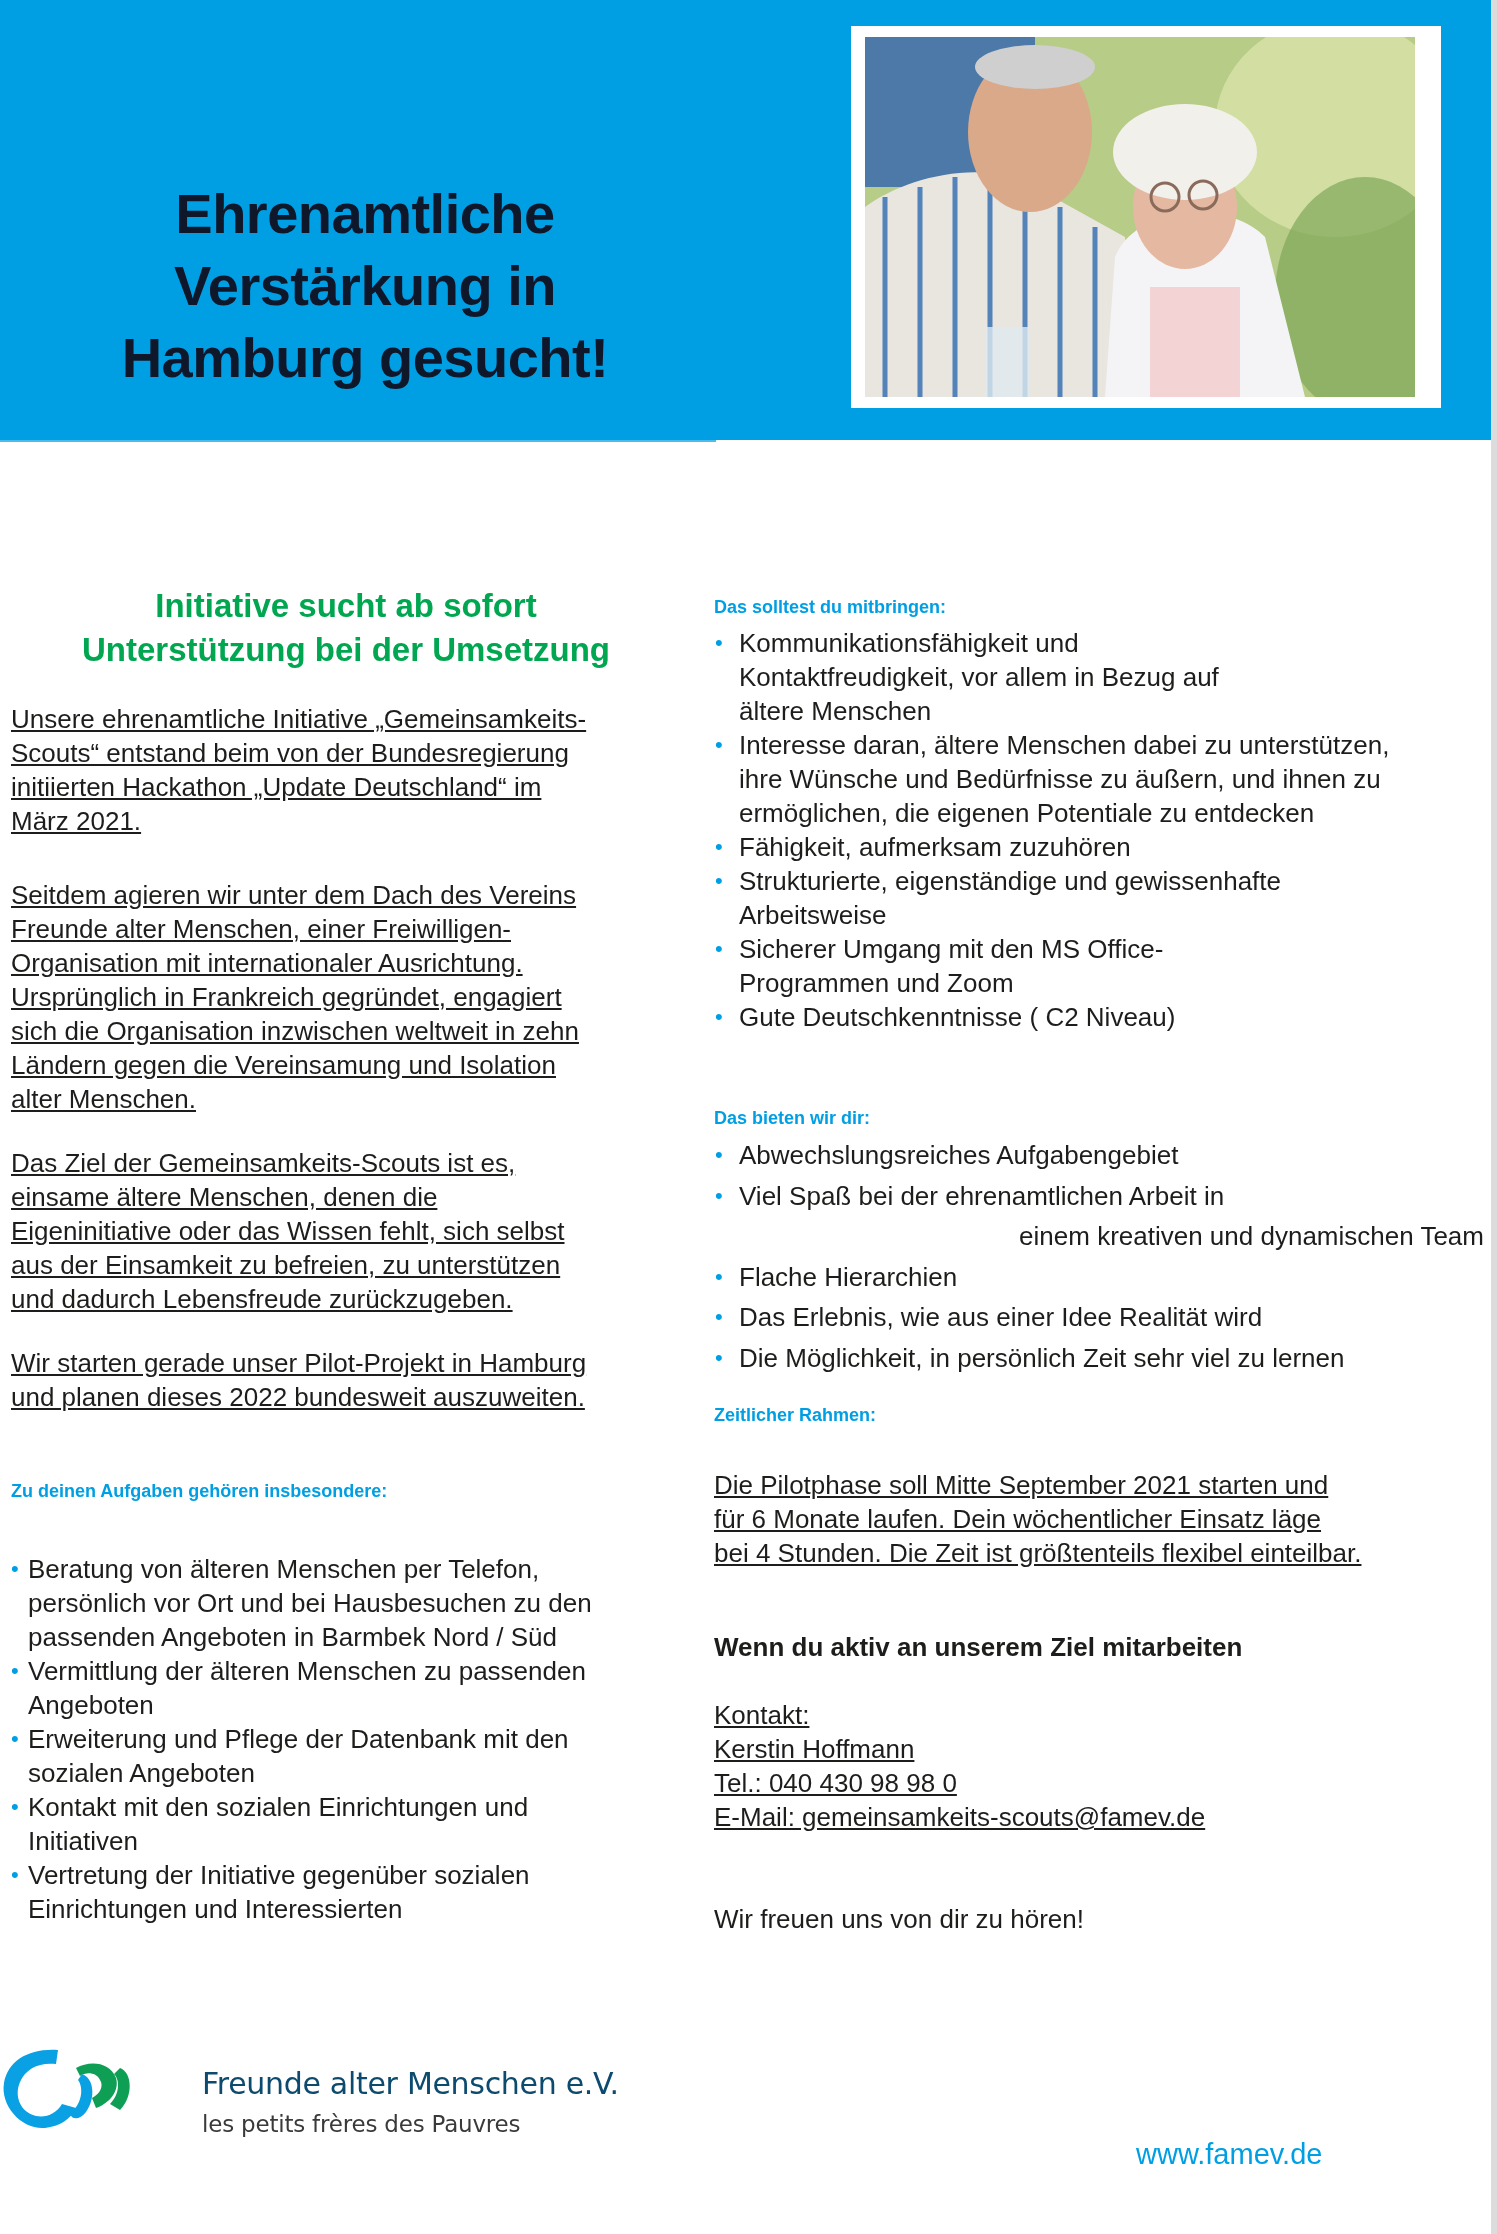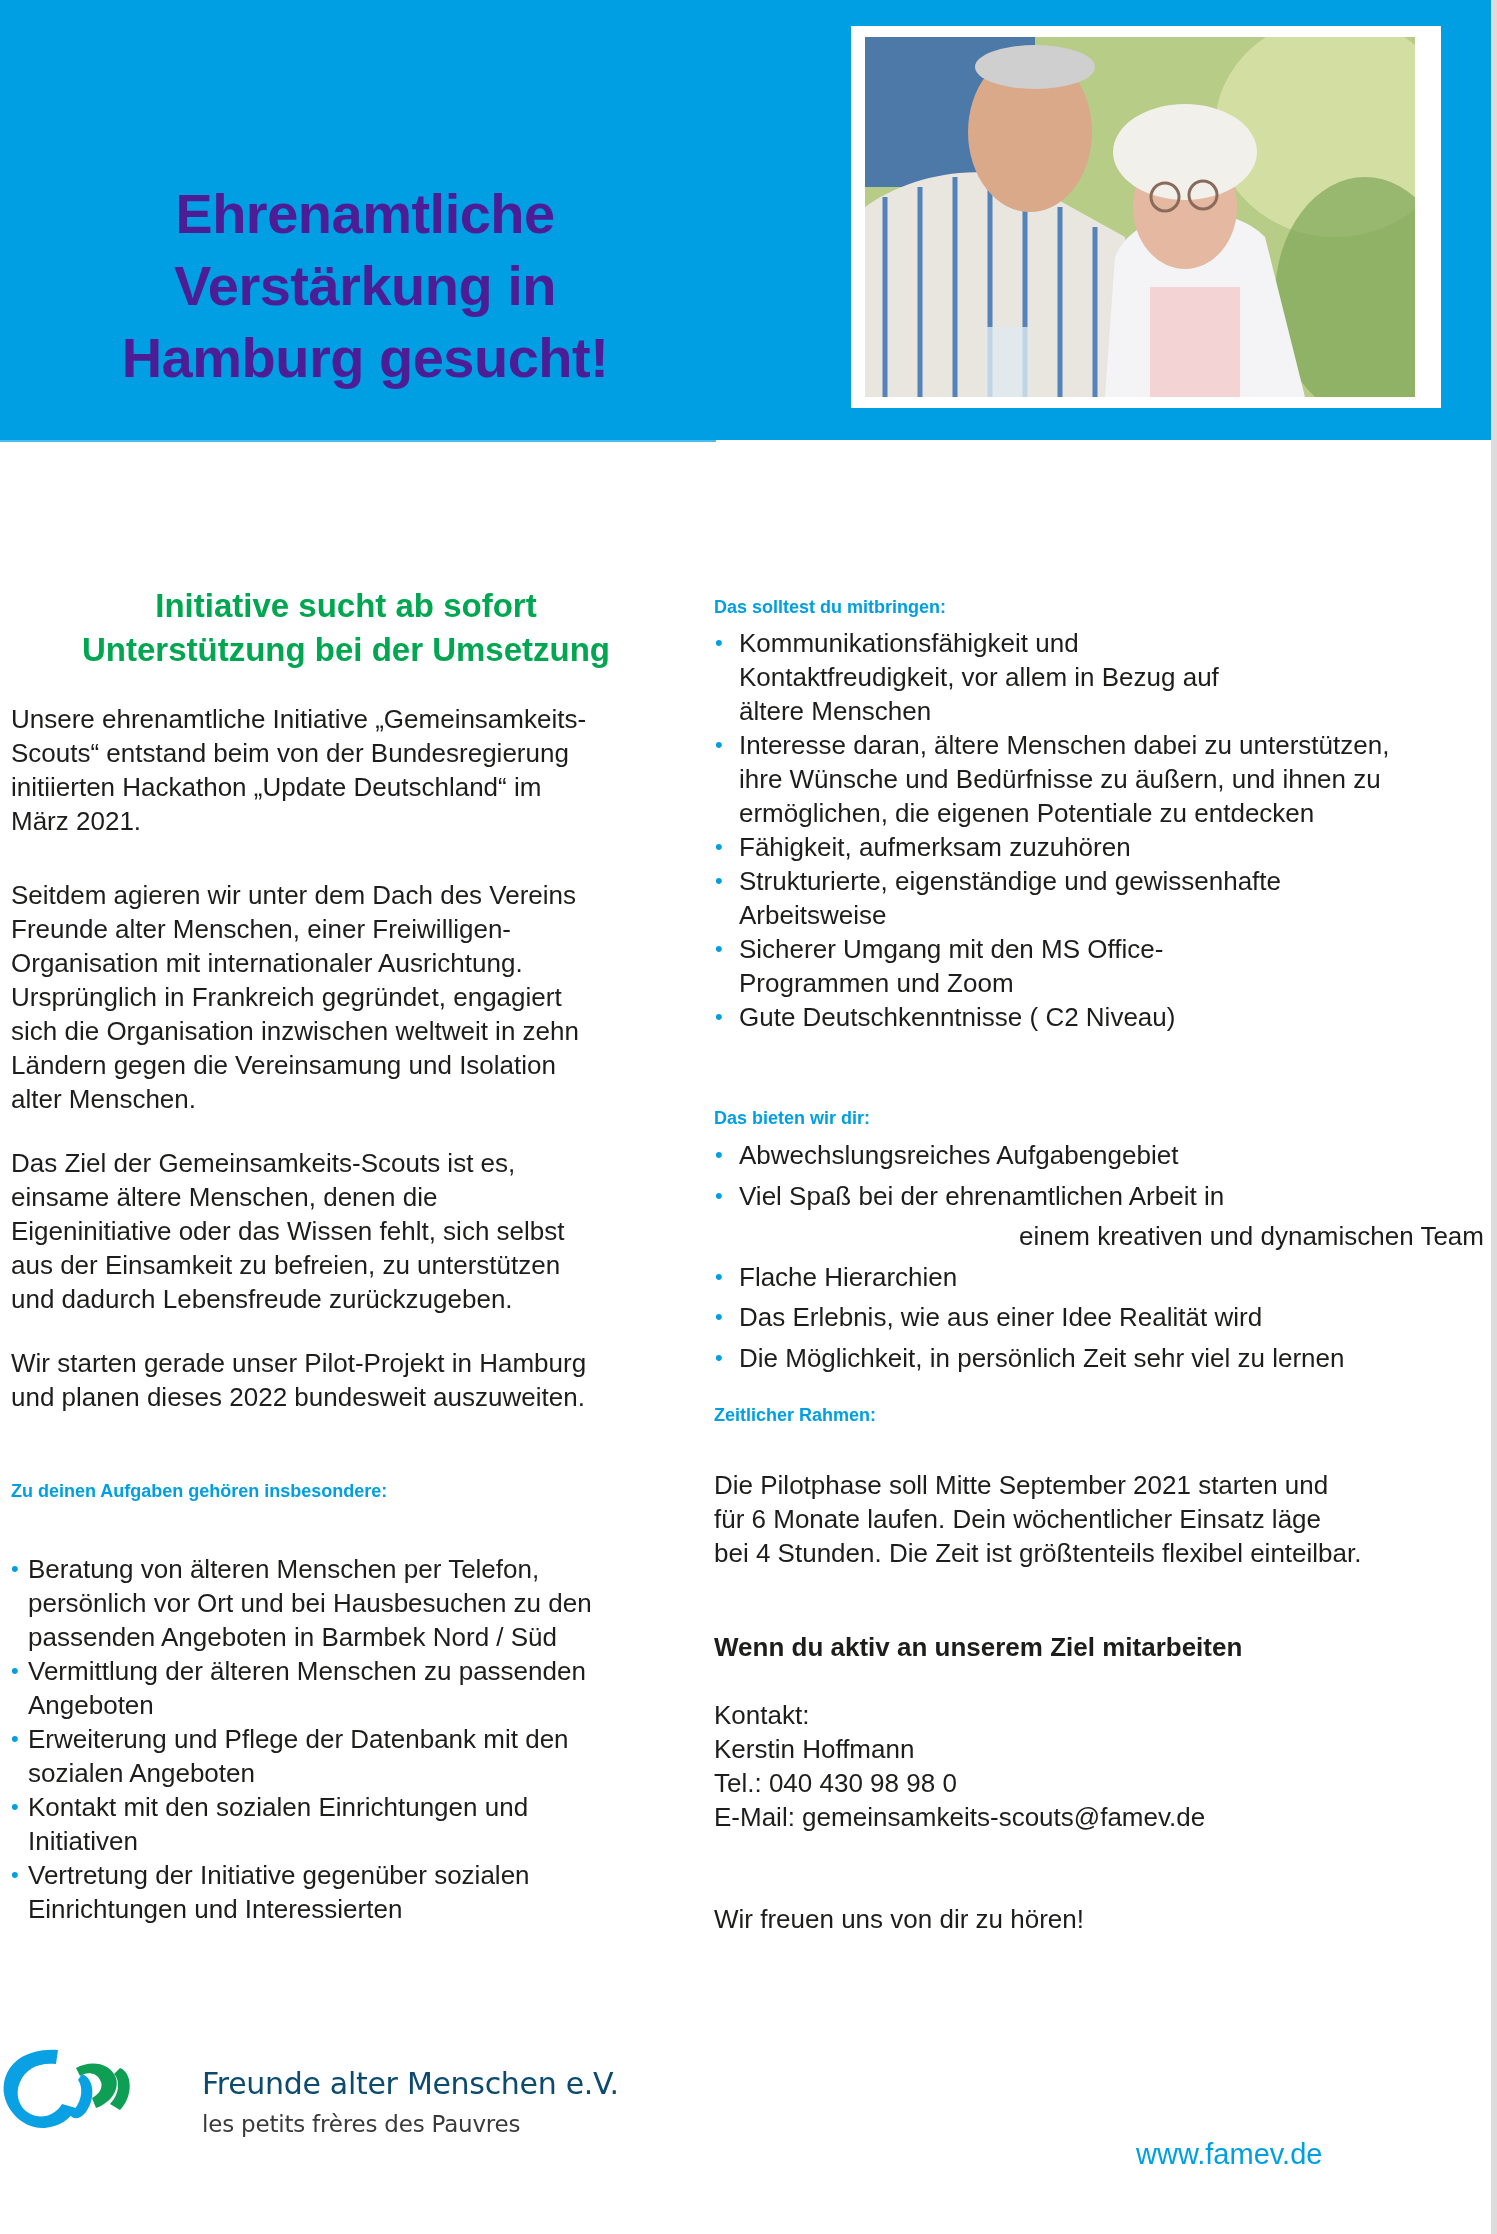--- a/index.html
+++ b/index.html
@@ -19,21 +19,21 @@
     .banner {
       position: absolute; left: 0; top: 0; width: 1491px; height: 440px;
       background: #009fe3;
     }
     .banner-underline {
       position: absolute; left: 0; top: 440px; width: 716px; height: 2px;
       background: #4cbcec;
     }
     .banner-title {
       position: absolute; left: 30px; top: 140px; width: 670px;
-      text-align: center; color: #4c1d95; font-weight: bold;
+      text-align: center; color: #0f172a; font-weight: bold;
       font-size: 56px; line-height: 72px;
       letter-spacing: -0.5px;
     }
     .banner-title span { display: block; }
     .photo-frame {
       position: absolute; left: 851px; top: 26px; width: 590px; height: 382px;
       background: #ffffff;
     }
     .photo {
       position: absolute; left: 14px; top: 11px; width: 550px; height: 360px;
@@ -45,21 +45,21 @@
     .col-left { position: absolute; left: 11px; top: 584px; width: 670px; }
     .col-right { position: absolute; left: 714px; top: 590px; width: 770px; }
 
     .green-heading {
       color: #00a650; font-weight: bold; font-size: 33px; line-height: 44px;
       margin: 0;
       text-align: center;
     }
     .green-heading span { display: block; }
     .para { font-size: 26px; line-height: 34px; margin: 0; }
-    .para span { display: block; }
+    .para span { display: block; text-decoration: underline; }
     .blue-heading {
       color: #009fe3; font-weight: bold; font-size: 18px; line-height: 34px; margin: 0;
     }
     .bullets { list-style: none; margin: 0; padding: 0; }
     .bullets li {
       position: relative; padding-left: 17px; font-size: 26px; line-height: 34px;
     }
     .bullets li .dot {
       position: absolute; left: 0; top: 0; color: #009fe3; font-size: 22px;
     }

